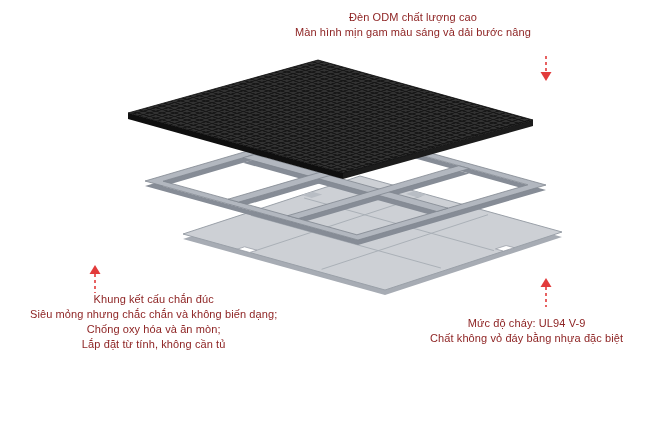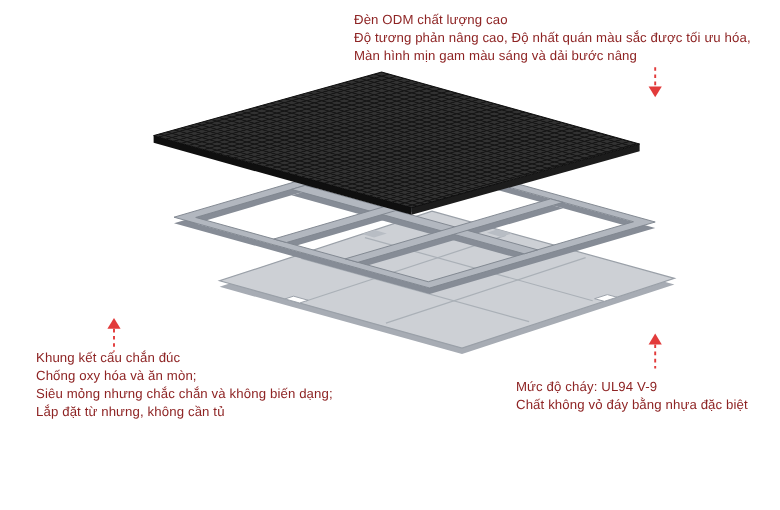--- a/index.html
+++ b/index.html
@@ -13,21 +13,21 @@
     overflow: hidden;
   }
   .diagram-svg { position: absolute; left: 0; top: 0; }
   .annotation {
     position: absolute;
     color: var(--annotation-text, #8e2424);
     font-size: 11px;
     line-height: 15px;
     letter-spacing: 0.1px;
   }
-  .annotation div { white-space: nowrap; }
+  .annotation div { white-space: nowrap; text-align: center; }
 </style>
 </head>
 <body>
 
 <div class="canvas">
 
   <svg class="diagram-svg" width="650" height="425" viewBox="0 0 650 425">
     <defs>
 
       <pattern id="ledgrid" width="6.5" height="6.5" patternUnits="userSpaceOnUse" patternTransform="matrix(0.963,0.270,-0.960,0.262,318,60)">
@@ -83,29 +83,28 @@
       <line x1="95" y1="274" x2="95" y2="293" style="stroke:var(--arrow,#e23b3b)" stroke-width="1.6" stroke-dasharray="3,3"></line>
     </g>
     <g>
       <polygon points="540.5,287 551.5,287 546,278" style="fill:var(--arrow,#e23b3b)"></polygon>
       <line x1="546" y1="287" x2="546" y2="307" style="stroke:var(--arrow,#e23b3b)" stroke-width="1.6" stroke-dasharray="3,3"></line>
     </g>
   </svg>
 
   <div class="annotation" style="left:295px; top:10px;">
     <div>Đèn ODM chất lượng cao</div>
-    <div>Độ tương phản nâng cao, Độ nhất quán màu sắc được tối ưu hóa,</div>
     <div>Màn hình mịn gam màu sáng và dải bước nâng</div>
   </div>
 
   <div class="annotation" style="left:30px; top:292px;">
     <div>Khung kết cấu chắn đúc</div>
+    <div>Siêu mỏng nhưng chắc chắn và không biến dạng;</div>
     <div>Chống oxy hóa và ăn mòn;</div>
-    <div>Siêu mỏng nhưng chắc chắn và không biến dạng;</div>
-    <div>Lắp đặt từ nhưng, không cần tủ</div>
+    <div>Lắp đặt từ tính, không cần tủ</div>
   </div>
 
   <div class="annotation" style="left:430px; top:316px;">
     <div>Mức độ cháy: UL94 V-9</div>
     <div>Chất không vỏ đáy bằng nhựa đặc biệt</div>
   </div>
 
 </div>
 
 </body></html>

